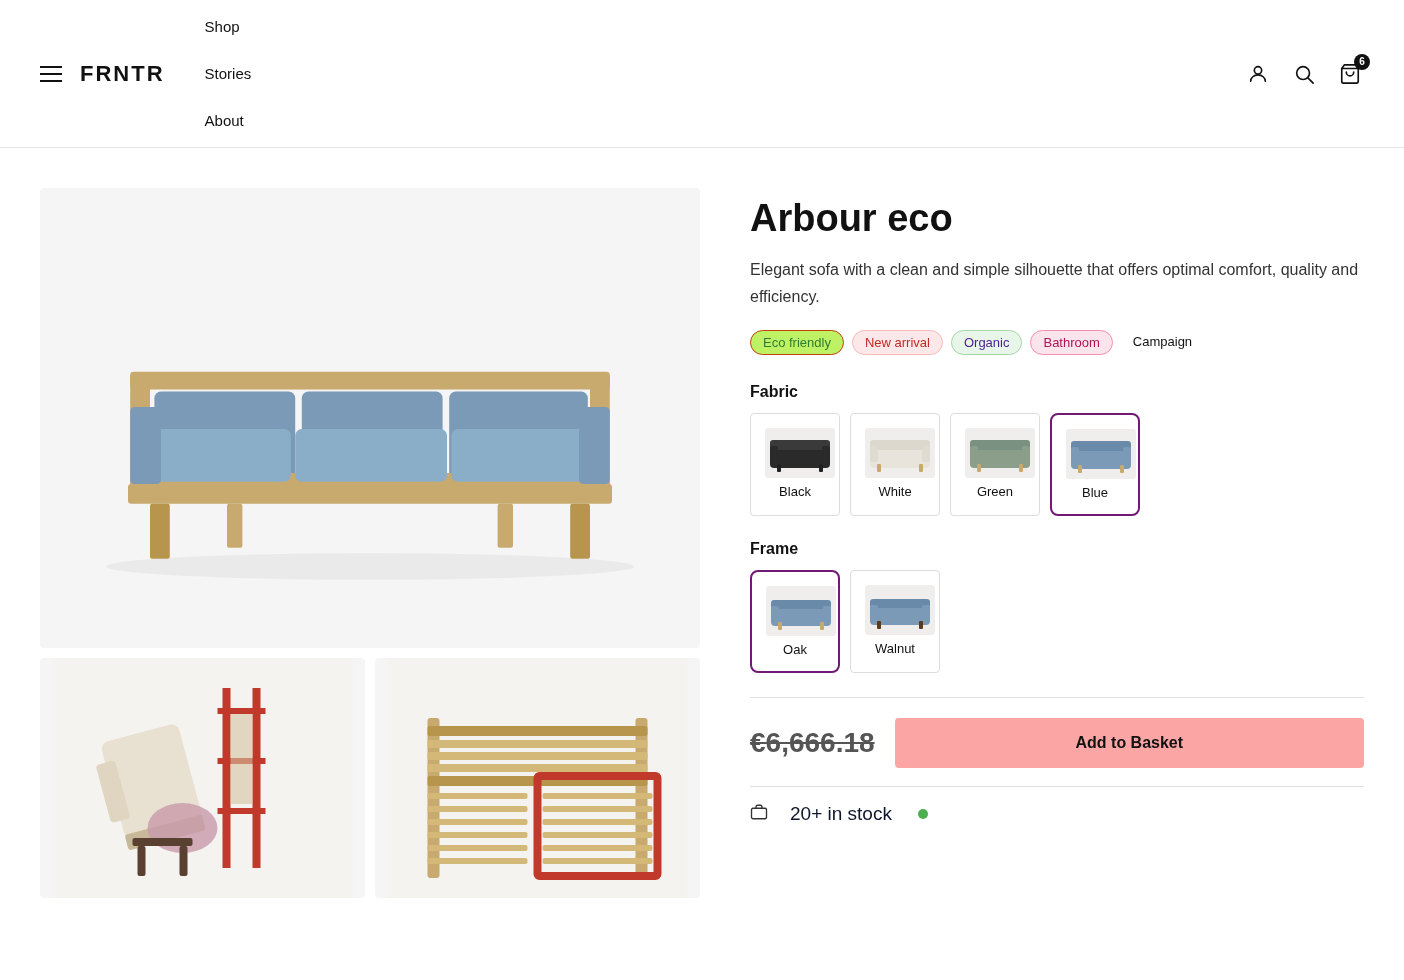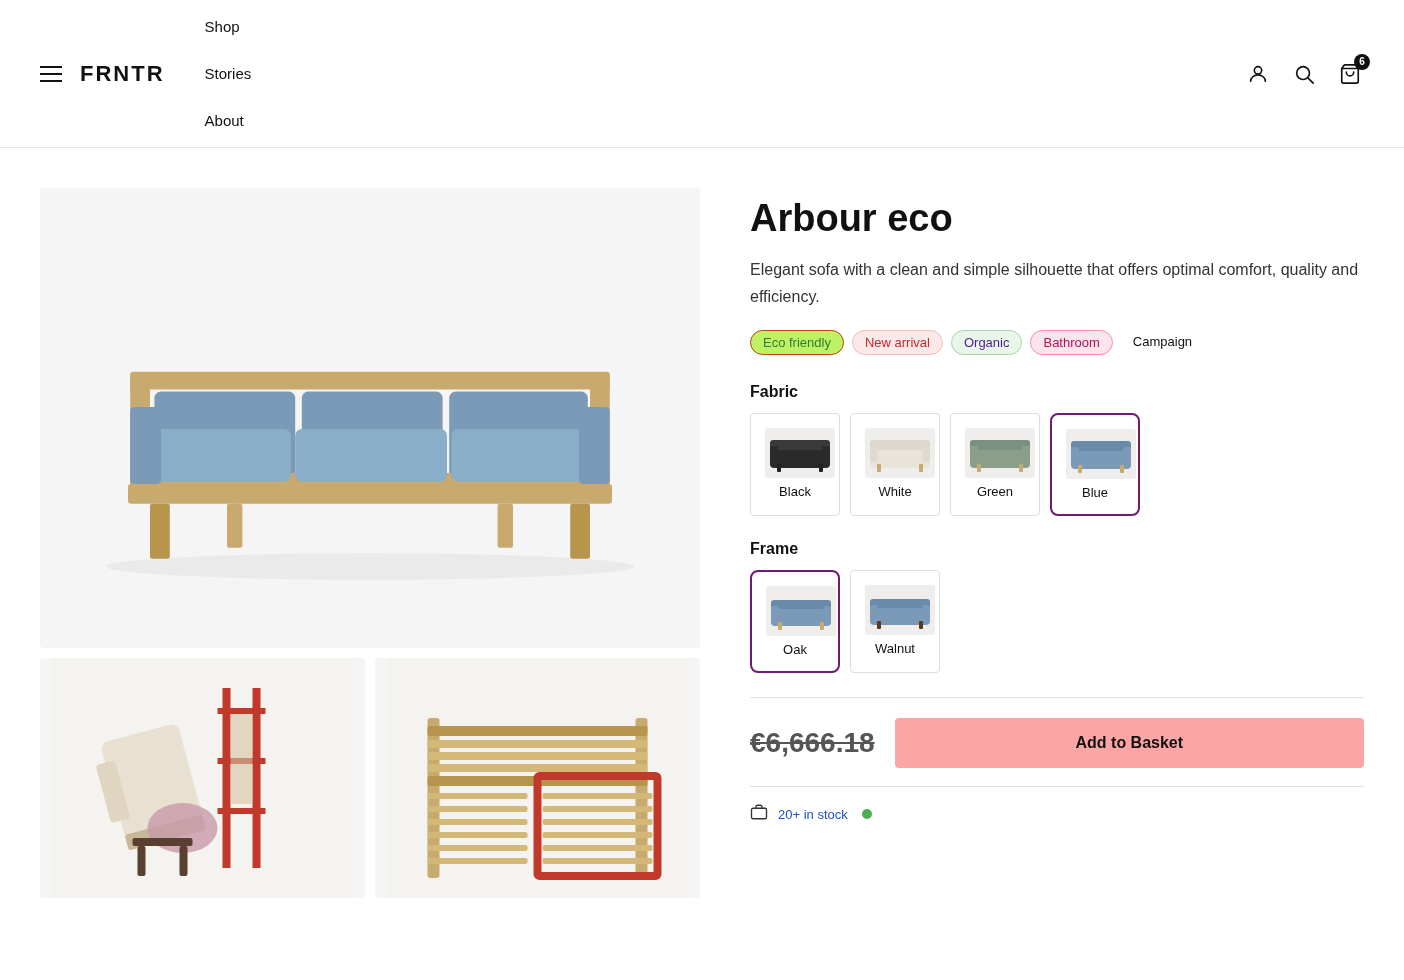--- a/index.html
+++ b/index.html
@@ -130,21 +130,21 @@
     .price {
       font-size: 28px; font-weight: 700; text-decoration: line-through; color: #555;
     }
     .add-to-basket {
       flex: 1; background: #fca5a5; border: none; border-radius: 4px; padding: 16px 0; font-size: 16px; font-weight: 600; cursor: pointer; color: #111;
     }
 
     .divider { border: none; border-top: 1px solid #e0e0e0; margin: 16px 0; }
 
     .stock-row {
-      display: flex; align-items: center; gap: 10px; font-size: 13px; color: #1d4ed8;
+      display: flex; align-items: center; gap: 22px; font-size: 19px; color: #0f172a;
     }
     .stock-icon { font-size: 16px; }
     .stock-dot { width: 10px; height: 10px; border-radius: 50%; background: #4caf50; display: inline-block; margin-left: 4px; }
 
     
     svg.icon { width: 22px; height: 22px; stroke: #111; fill: none; stroke-width: 1.8; stroke-linecap: round; stroke-linejoin: round; }
   </style>
 </head>
 <body>
 

